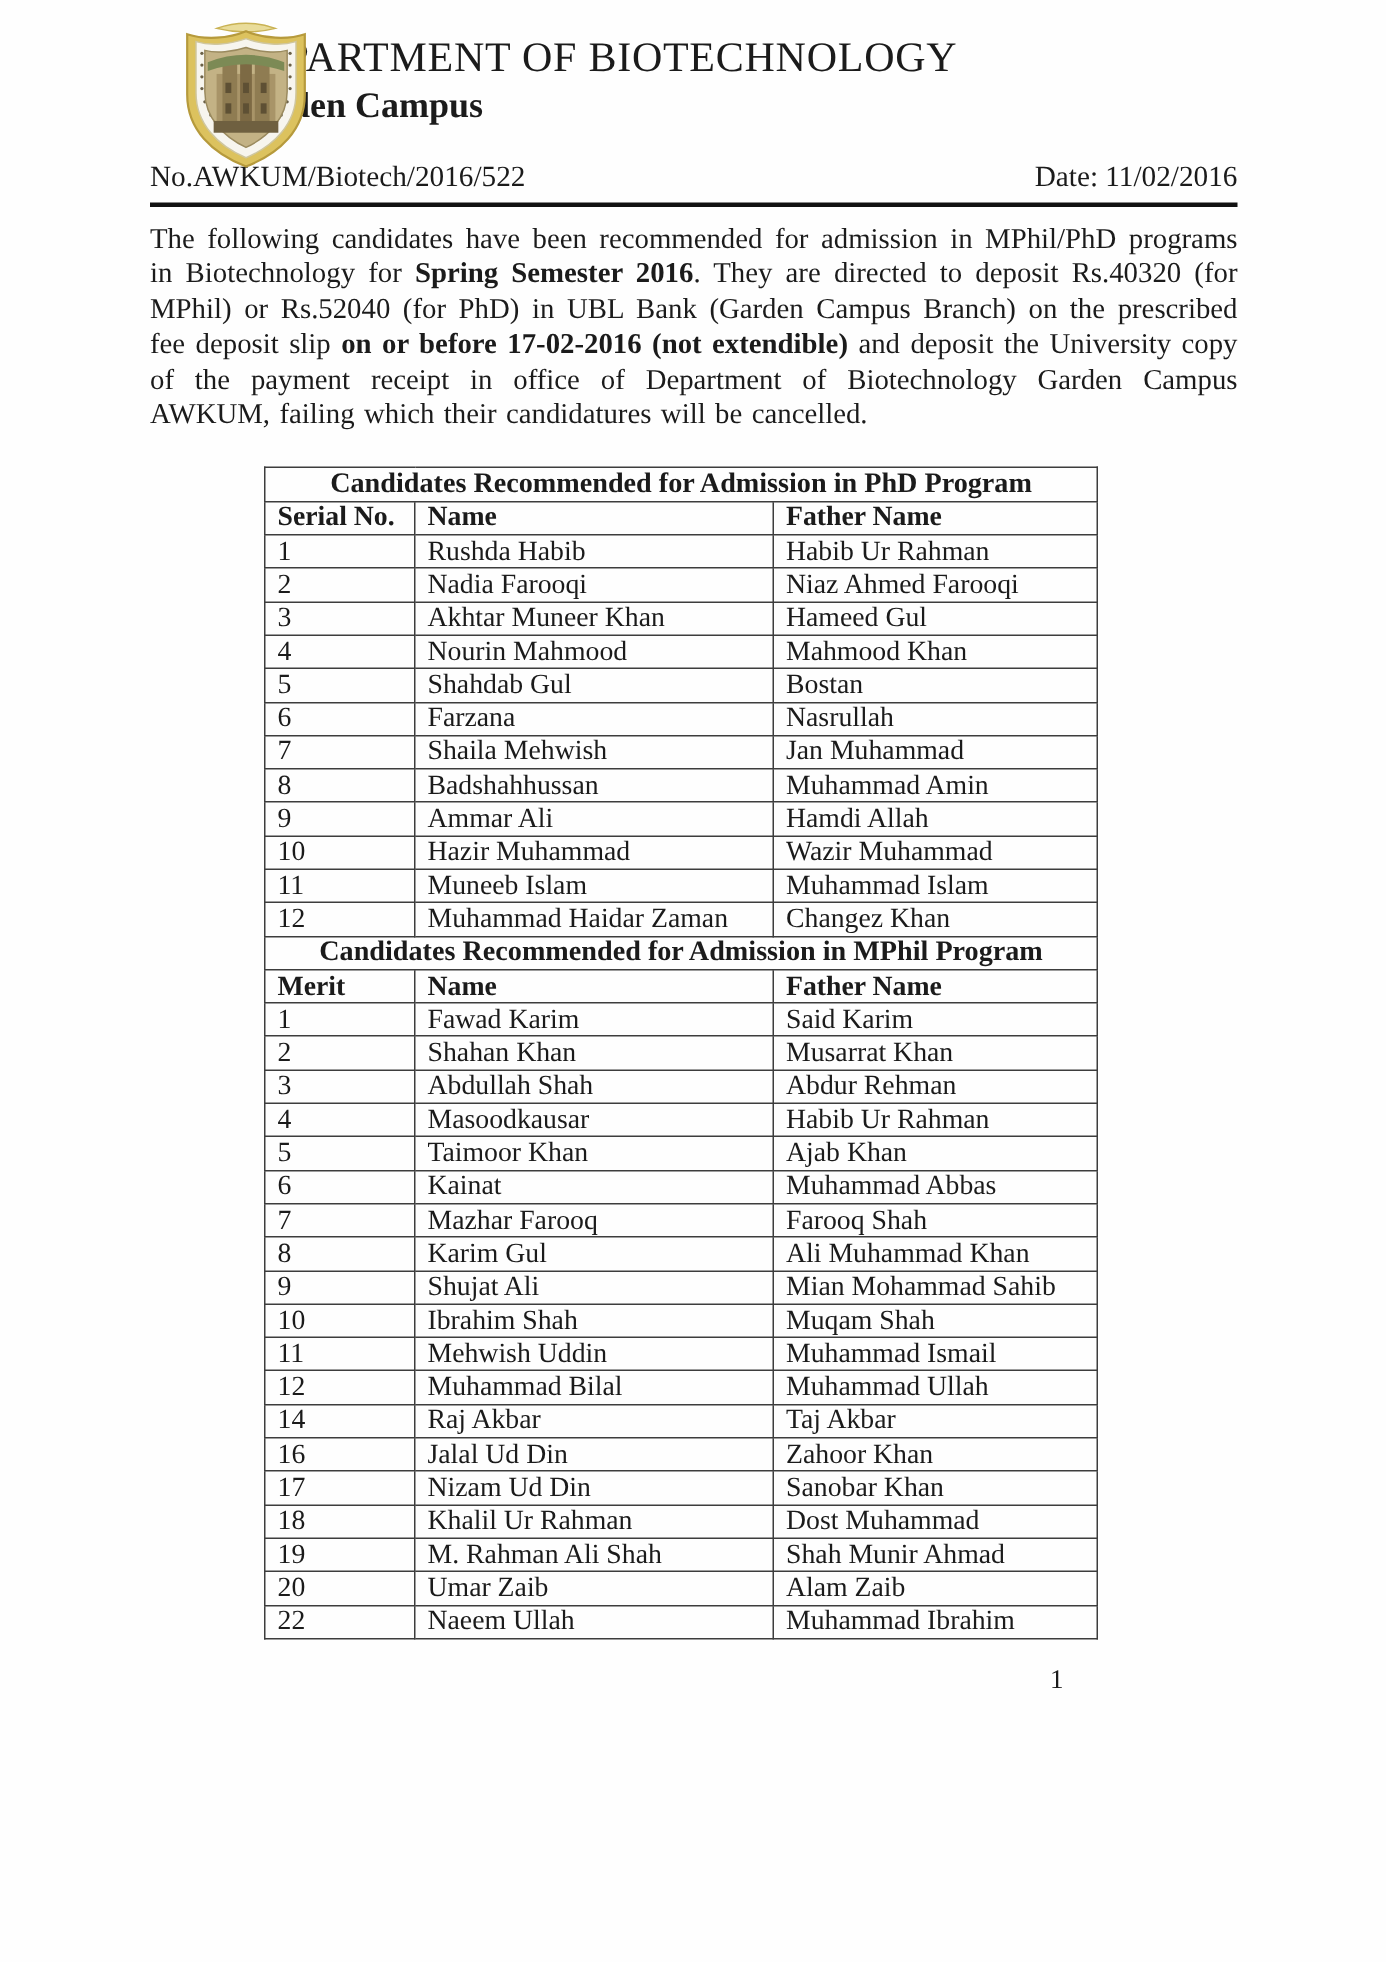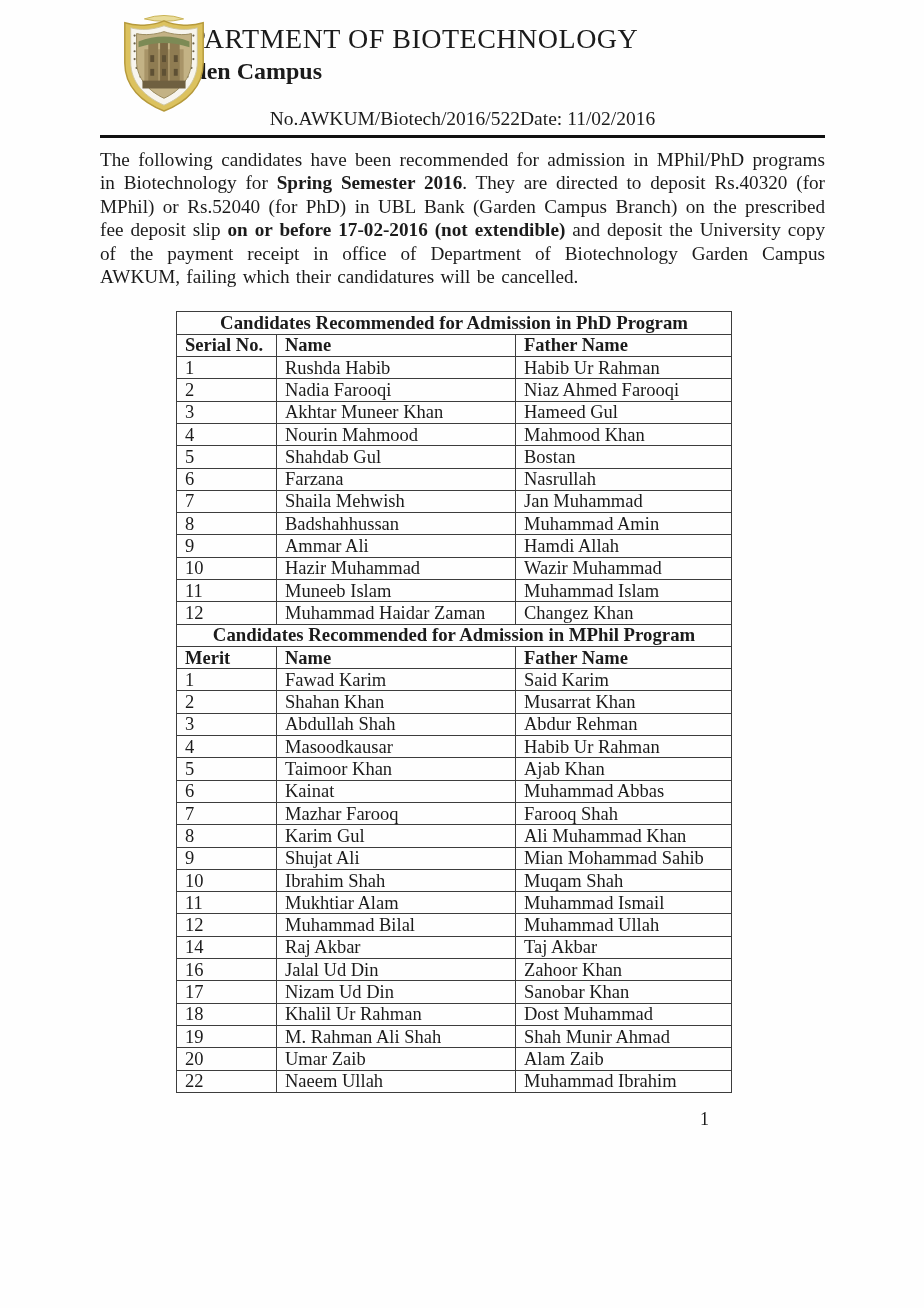--- a/index.html
+++ b/index.html
@@ -23,21 +23,21 @@
     width: 98px;
     height: 102px;
   }
   .header-text { text-align: left; padding-left: 52px; padding-top: 8px; }
   .dept   { font-size: 28px; letter-spacing: 0.5px; line-height: 34px; }
   .univ   { font-size: 19.5px; line-height: 26px; }
   .campus { font-size: 24px; font-weight: bold; line-height: 26px; margin-top: 2px; }
   
   .ref-row {
     display: flex;
-    justify-content: center;
+    justify-content: space-between;
     font-size: 19.5px;
     margin-top: 24px;
   }
   .rule {
     border: none;
     border-top: 3.5px solid #111;
     margin-top: 5px;
   }
   
   .body-para {
@@ -275,21 +275,21 @@
           <td>Shujat Ali</td>
           <td>Mian Mohammad Sahib</td>
         </tr>
         <tr>
           <td>10</td>
           <td>Ibrahim Shah</td>
           <td>Muqam Shah</td>
         </tr>
         <tr>
           <td>11</td>
-          <td>Mukhtiar Alam</td>
+          <td>Mehwish Uddin</td>
           <td>Muhammad Ismail</td>
         </tr>
         <tr>
           <td>12</td>
           <td>Muhammad Bilal</td>
           <td>Muhammad Ullah</td>
         </tr>
         <tr>
           <td>14</td>
           <td>Raj Akbar</td>

